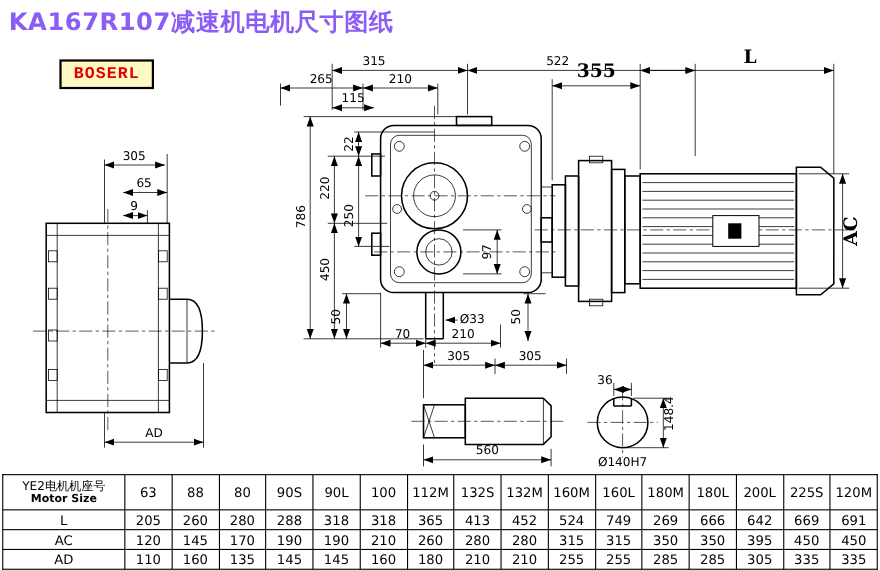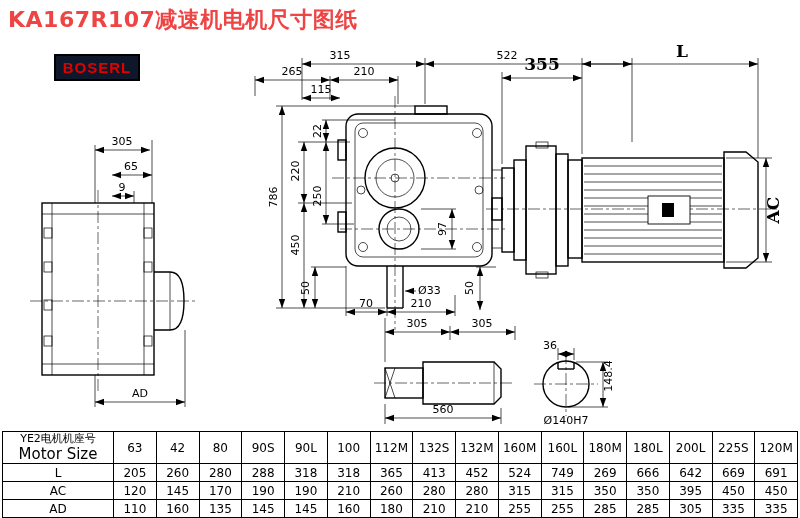--- a/index.html
+++ b/index.html
@@ -2,46 +2,46 @@
 <html><head>
 <meta charset="utf-8">
 <style>
   html,body{margin:0;padding:0;}
   body{
     width:800px;height:518px;position:relative;background:#fff;
     font-family:"DejaVu Sans",sans-serif;overflow:hidden;
   }
   .title{
     position:absolute;left:8px;top:5px;font-size:22px;font-weight:bold;
-    color:#ef4444;letter-spacing:0.5px;white-space:nowrap;
+    color:#8b5cf6;letter-spacing:0.5px;white-space:nowrap;
   }
   .logo{
     position:absolute;left:54px;top:54px;width:82px;height:23px;
     border:2px solid #000;display:flex;align-items:center;justify-content:center;
-    color:#e00000;font-family:Liberation Sans, sans-serif;font-weight:bold;font-size:15px;
-    letter-spacing:1px;background:#0f172a;
+    color:#e00000;font-family:Liberation Mono, monospace;font-weight:bold;font-size:15px;
+    letter-spacing:1px;background:#fef9c3;
   }
   svg.drawing{position:absolute;left:0;top:0;}
   svg text{font-family:"DejaVu Sans",sans-serif;font-size:11px;fill:#000;}
   .tc{text-anchor:middle;}
   .big{font-family:"DejaVu Serif",serif;font-size:17px;font-weight:bold;}
   .o{fill:none;stroke:#000;stroke-width:1.4;}
   .t{fill:none;stroke:#000;stroke-width:0.7;}
   .cl{fill:none;stroke:#000;stroke-width:0.6;stroke-dasharray:12 3 3 3;}
   .dim{fill:none;stroke:#000;stroke-width:0.7;marker-start:url(#ae);marker-end:url(#ae);}
   .dimE{fill:none;stroke:#000;stroke-width:0.7;marker-end:url(#ae);}
   .table-wrap{position:absolute;left:2px;top:431px;width:796px;}
   table{border-collapse:collapse;width:100%;table-layout:fixed;}
   th,td{
     border:1px solid #000;text-align:center;vertical-align:middle;
     font-size:12px;font-weight:normal;padding:0;height:17px;color:#000;background:#fff;
   }
   tr.hdr th{height:31px;}
   th.lblcell{width:110px;font-size:11px;line-height:1.2;}
-  th.lblcell .en{font-size:15px;}
+  th.lblcell .en{font-size:10px;font-weight:bold;}
 </style>
 </head>
 <body>
 
 <div class="title">KA167R107减速机电机尺寸图纸</div>
 <div class="logo">BOSERL</div>
 
 <svg class="drawing" width="800" height="432" viewBox="0 0 800 432">
   <defs>
     <marker id="ae" markerWidth="10" markerHeight="8" refX="9" refY="4" orient="auto-start-reverse" markerUnits="userSpaceOnUse">
@@ -246,21 +246,21 @@
 
 <div class="table-wrap">
   <table id="size-table">
     <tbody>
         <tr class="hdr">
           <th class="lblcell">
             <div>YE2电机机座号</div>
             <div class="en">Motor Size</div>
           </th>
           <th>63</th>
-          <th>42</th>
+          <th>88</th>
           <th>80</th>
           <th>90S</th>
           <th>90L</th>
           <th>100</th>
           <th>112M</th>
           <th>132S</th>
           <th>132M</th>
           <th>160M</th>
           <th>160L</th>
           <th>180M</th>

